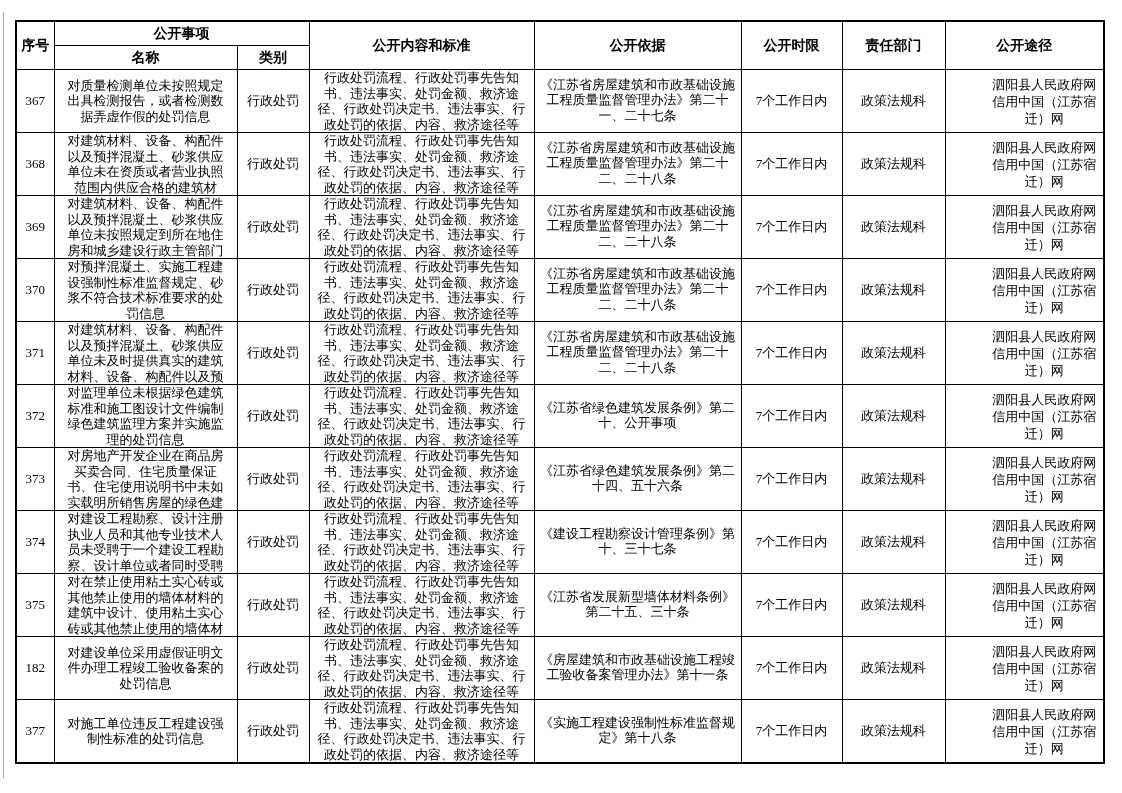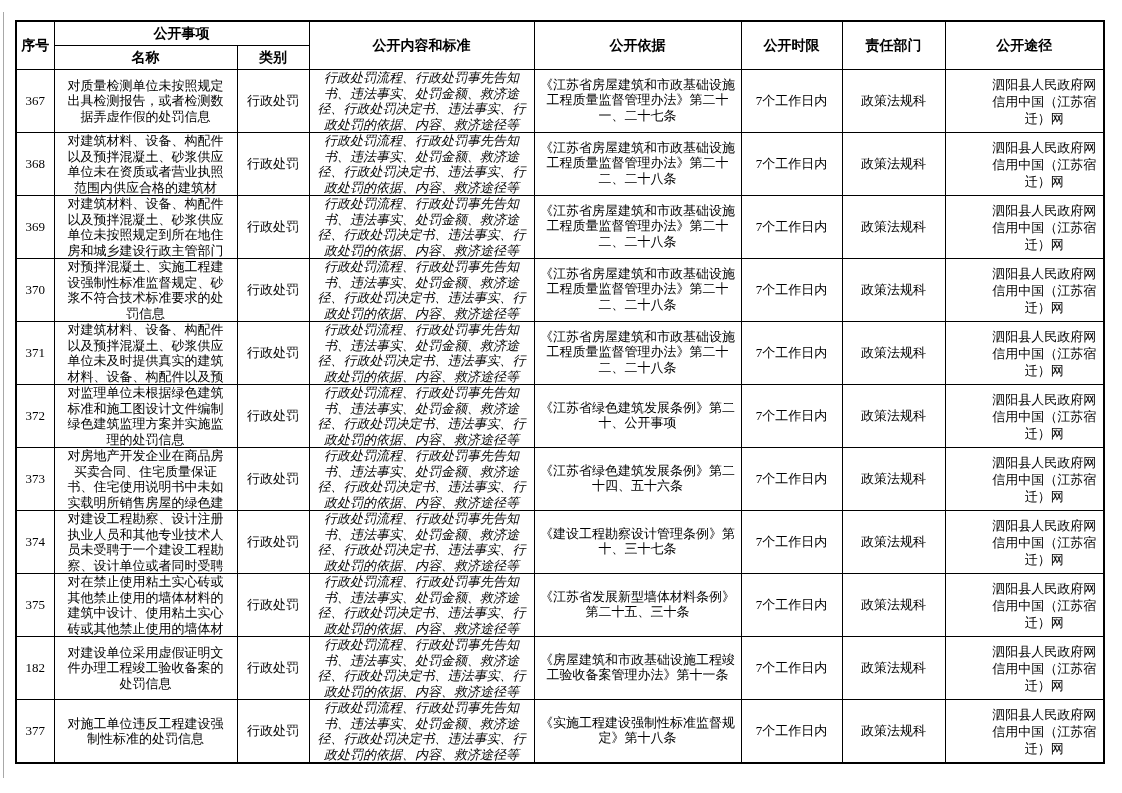--- a/index.html
+++ b/index.html
@@ -35,21 +35,21 @@
     height: 23px;
     line-height: 16px;
     padding: 0 2px;
   }
   tbody tr { height: 63px; }
   tbody td {
     font-size: 13px;
     line-height: 15.5px;
   }
   td.c-name { padding: 0 11px; }
-  td.c-content { padding: 0 4px; font-style: italic; }
+  td.c-content { padding: 0 4px; }
   td.c-basis { padding: 0 4px; font-family: Liberation Mono, monospace; }
   .clip {
     max-height: 62px;
     overflow: hidden;
   }
   .channel-line { line-height: 17px; margin-left: 40px; }
 </style>
 </head>
 <body>
 

